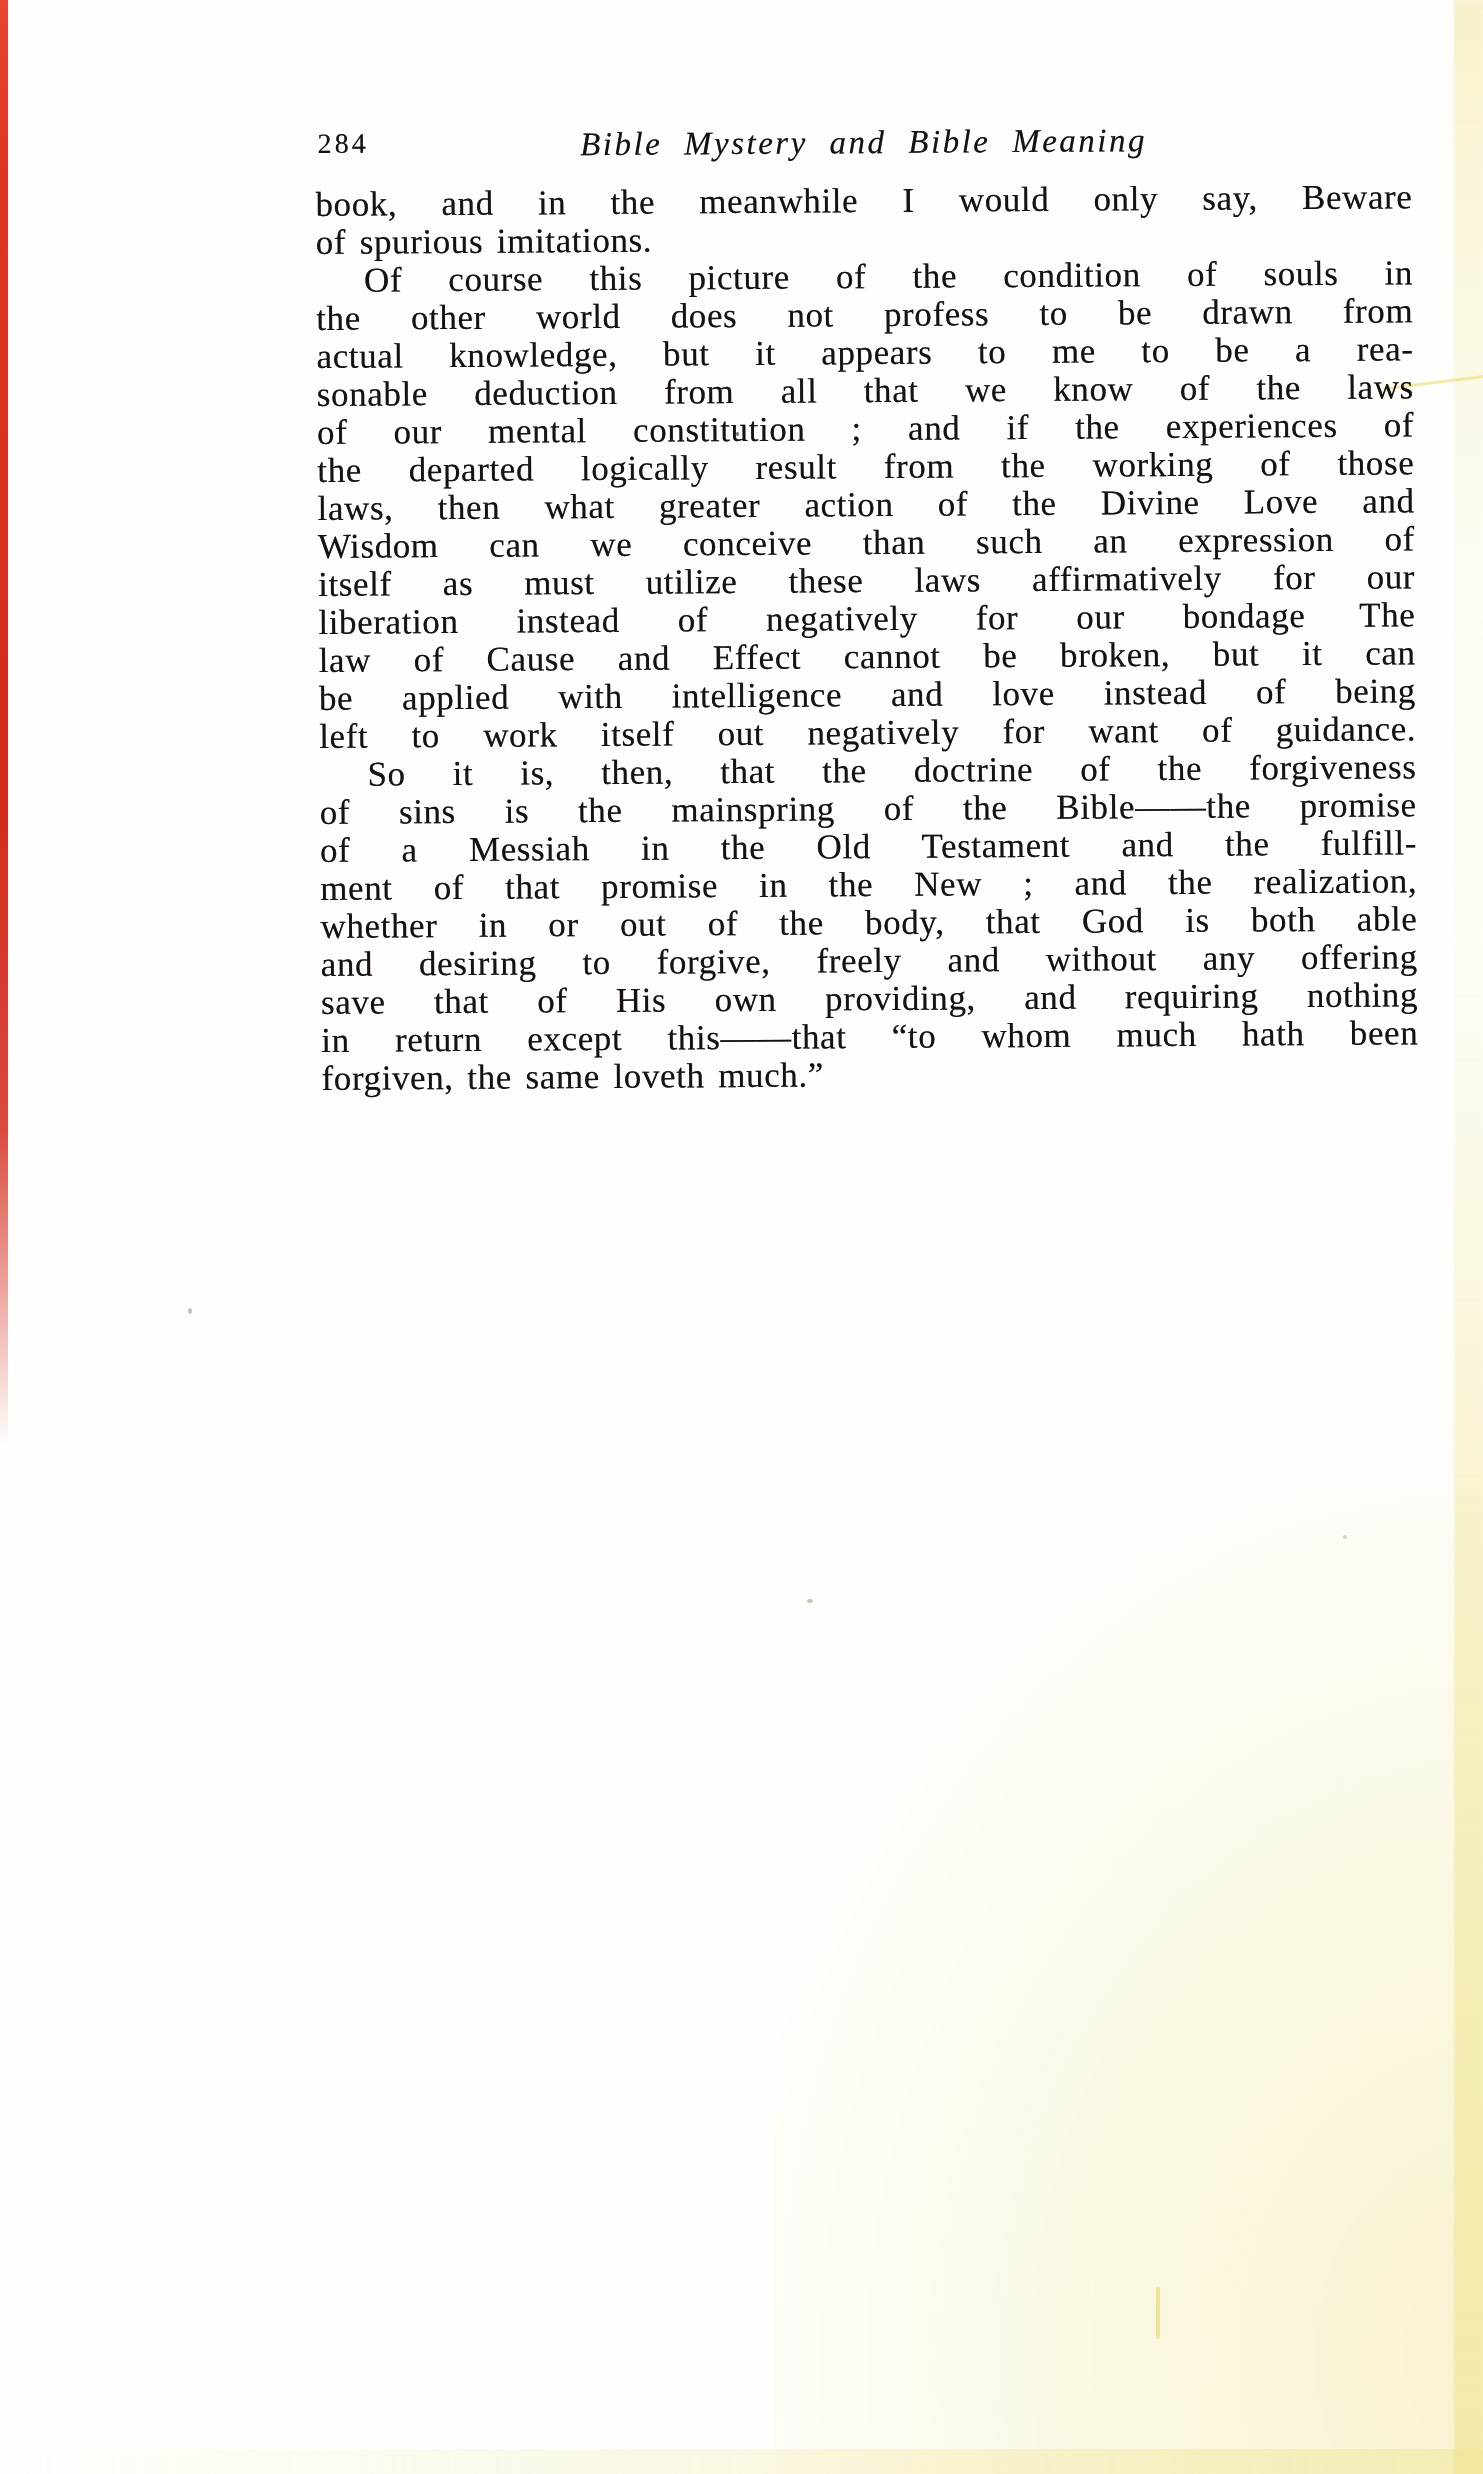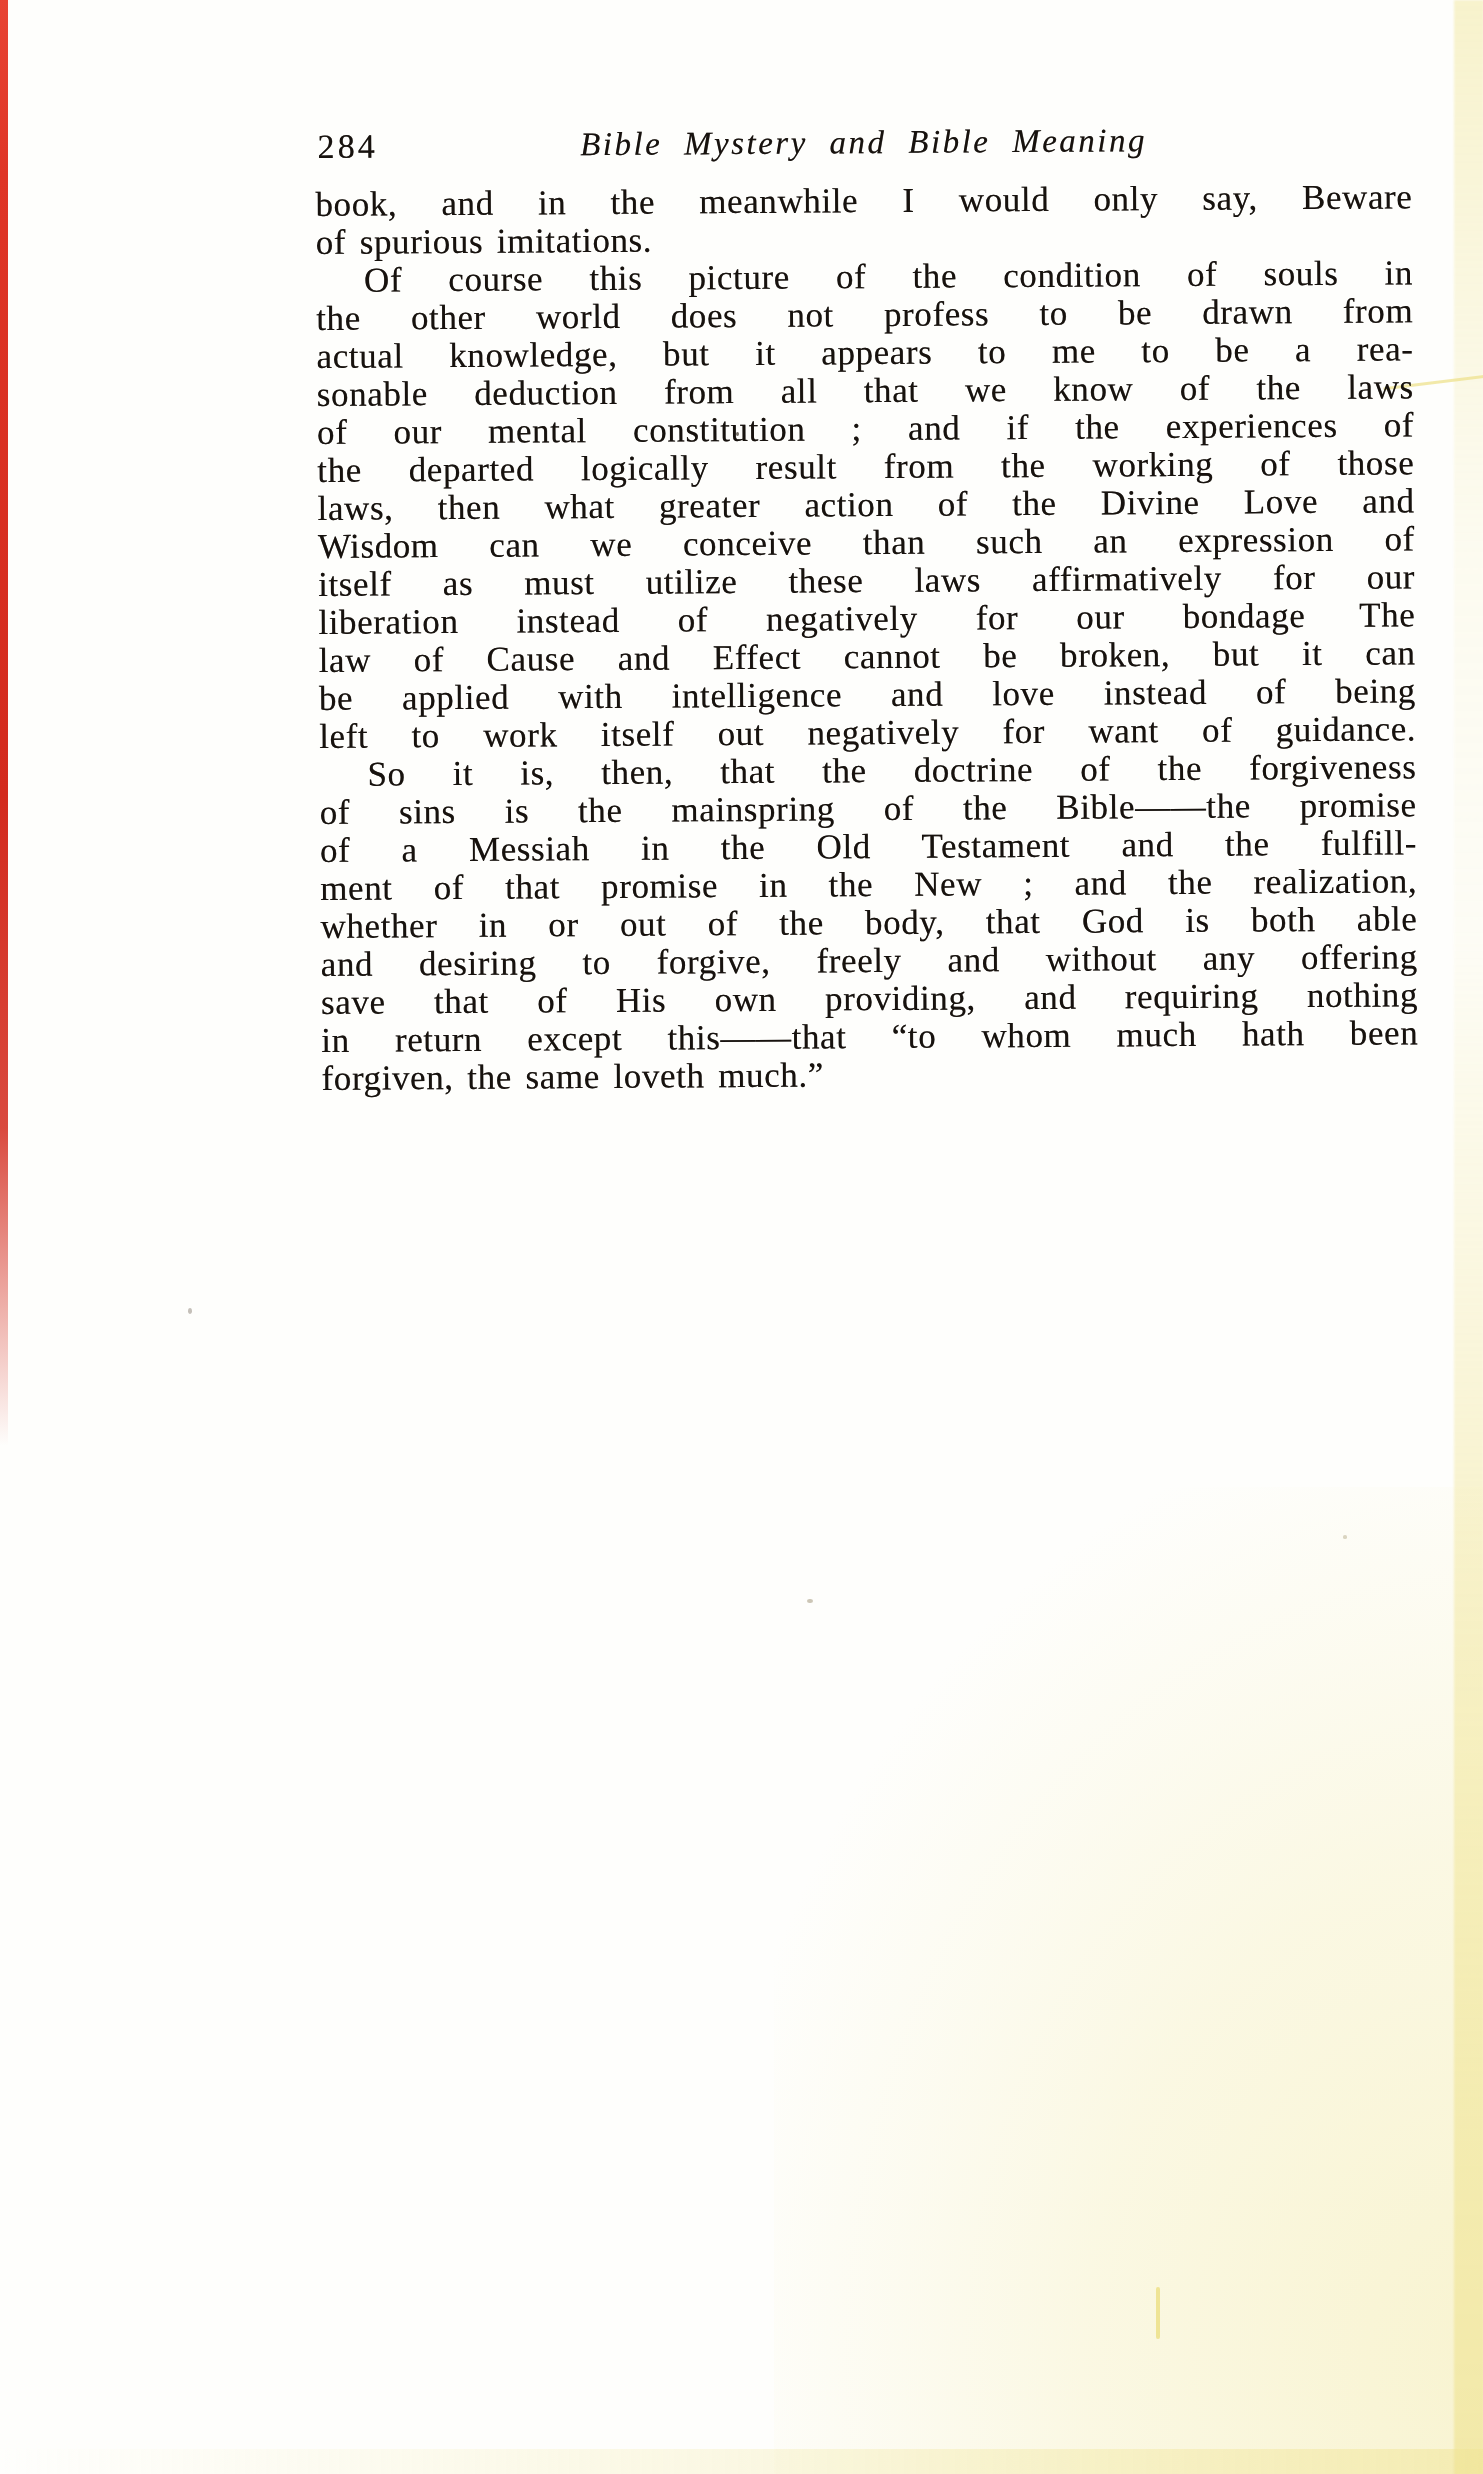--- a/index.html
+++ b/index.html
@@ -62,21 +62,21 @@
   
   .print{
     position:absolute;left:0;top:0;width:100%;height:100%;
     transform:rotate(-0.4deg);transform-origin:50% 0;
   }
   .running-head{
     position:absolute;left:314px;top:125px;width:1097px;height:43px;
   }
   .page-number{
     position:absolute;left:2.5px;top:0;
-    font-size:34px;letter-spacing:3.1px;
+    font-size:28px;letter-spacing:3.1px;
     text-shadow:0.2px 0 0.4px rgba(23,18,14,.6);
   }
   .head-title{
     position:absolute;left:0;right:0;top:0;text-align:center;
     font-style:italic;font-size:33px;
     letter-spacing:2.5px;word-spacing:11px;
     text-shadow:0.2px 0 0.4px rgba(23,18,14,.55);
   }
   .body-text{
     position:absolute;left:314px;top:183px;width:1097px;

